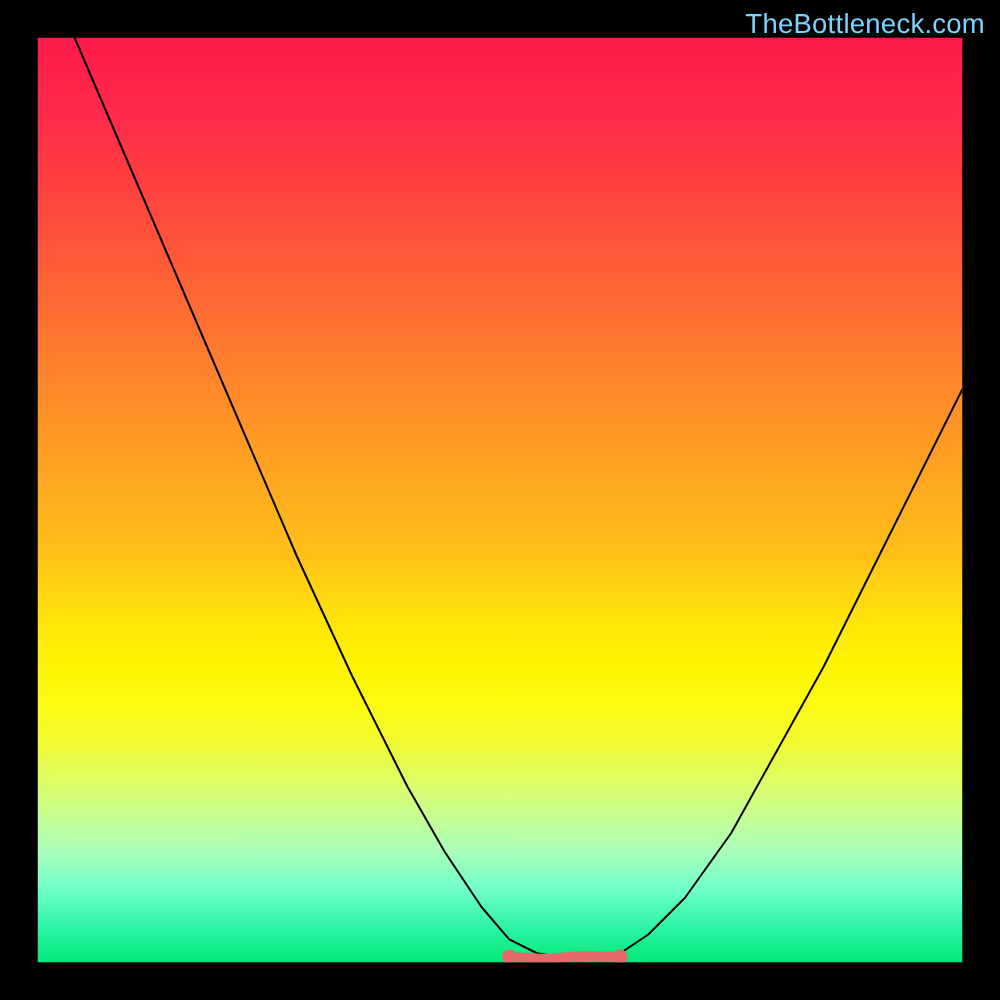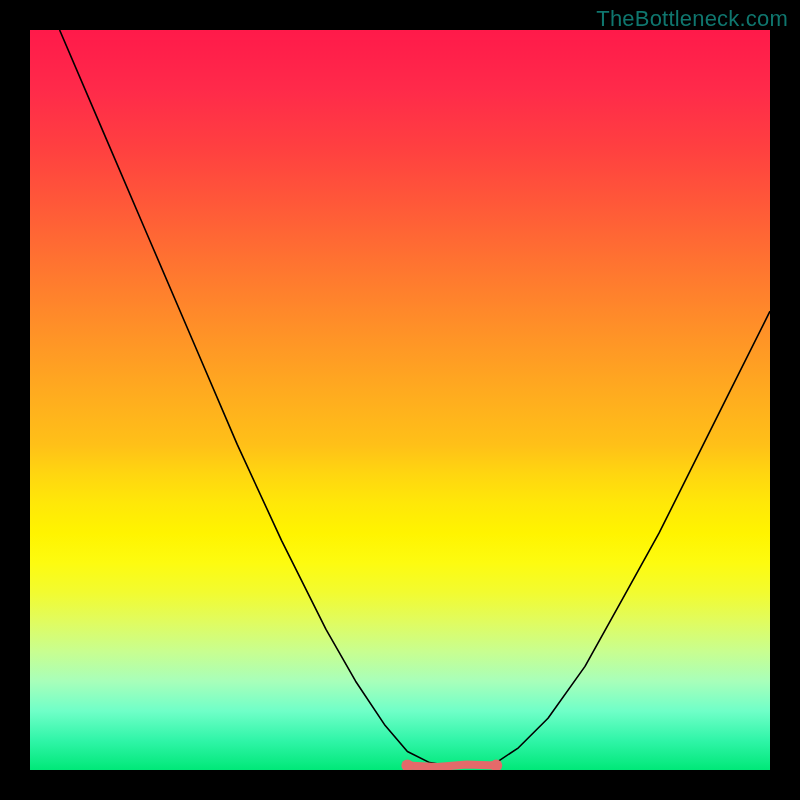--- a/index.html
+++ b/index.html
@@ -14,21 +14,21 @@
   .frame {
     position: relative;
     width: 800px;
     height: 800px;
     background: #000;
   }
   .watermark {
     position: absolute;
     top: 6px;
     right: 12px;
-    color: #0f766e;
+    color: #7dd3fc;
     font-size: 22px;
     letter-spacing: 0.2px;
     z-index: 10;
   }
   .plot-area {
     position: absolute;
     left: 30px;
     top: 30px;
     width: 740px;
     height: 740px;

